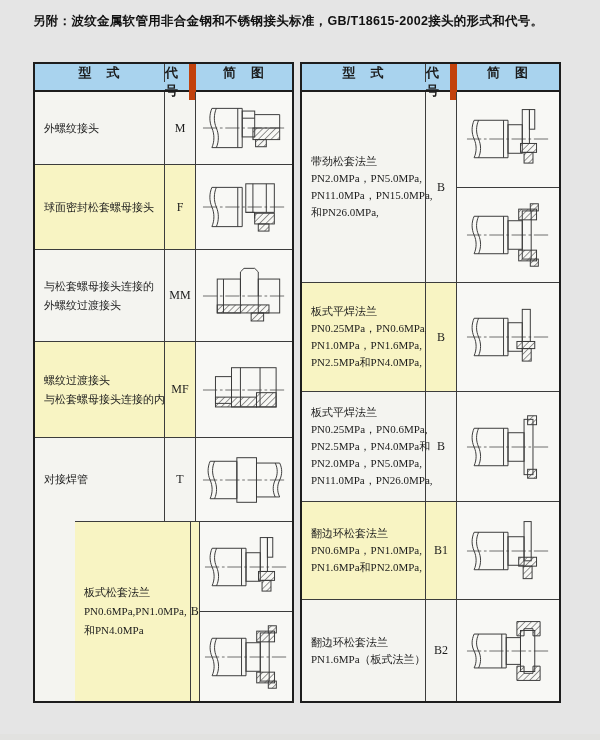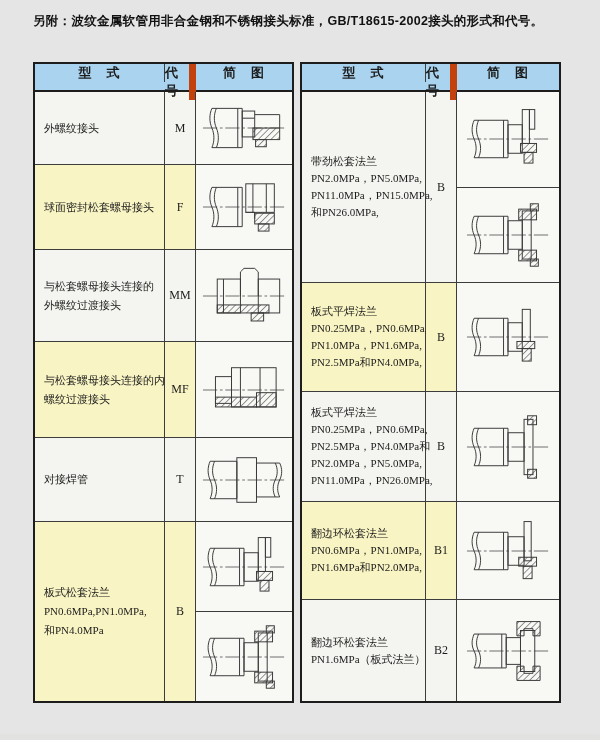--- a/index.html
+++ b/index.html
@@ -249,22 +249,22 @@
           <div class="cell diag">
             <div class="dsub">
               <svg class="dsvg" viewBox="0 0 96 74">
                 <use href="#sym-male-male-adapter"></use>
               </svg>
             </div>
           </div>
         </div>
         <div class="trow" style="height: 96px;">
           <div class="cell type hl">
+            <div class="tline">螺纹过渡接头</div>
             <div class="tline">与松套螺母接头连接的内</div>
-            <div class="tline">螺纹过渡接头</div>
           </div>
           <div class="cell code hl">MF</div>
           <div class="cell diag">
             <div class="dsub">
               <svg class="dsvg" viewBox="0 0 96 74">
                 <use href="#sym-male-female-adapter"></use>
               </svg>
             </div>
           </div>
         </div>
@@ -274,21 +274,21 @@
           </div>
           <div class="cell code">T</div>
           <div class="cell diag">
             <div class="dsub">
               <svg class="dsvg" viewBox="0 0 96 74">
                 <use href="#sym-butt-weld-pipe"></use>
               </svg>
             </div>
           </div>
         </div>
-        <div class="trow" style="height: 180px;">
+        <div class="trow" style="height: 180px; margin-left: 40px;">
           <div class="cell type hl">
             <div class="tline">板式松套法兰</div>
             <div class="tline">PN0.6MPa,PN1.0MPa,</div>
             <div class="tline">和PN4.0MPa</div>
           </div>
           <div class="cell code hl">B</div>
           <div class="cell diag">
             <div class="dsub">
               <svg class="dsvg" viewBox="0 0 96 74">
                 <use href="#sym-loose-flange-tall"></use>

